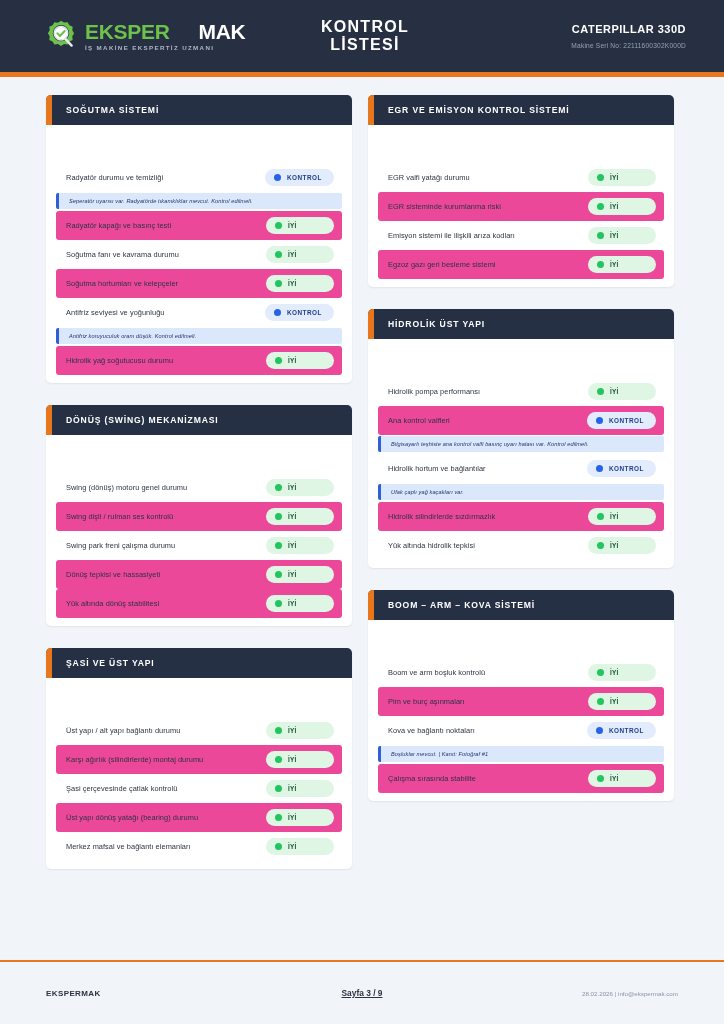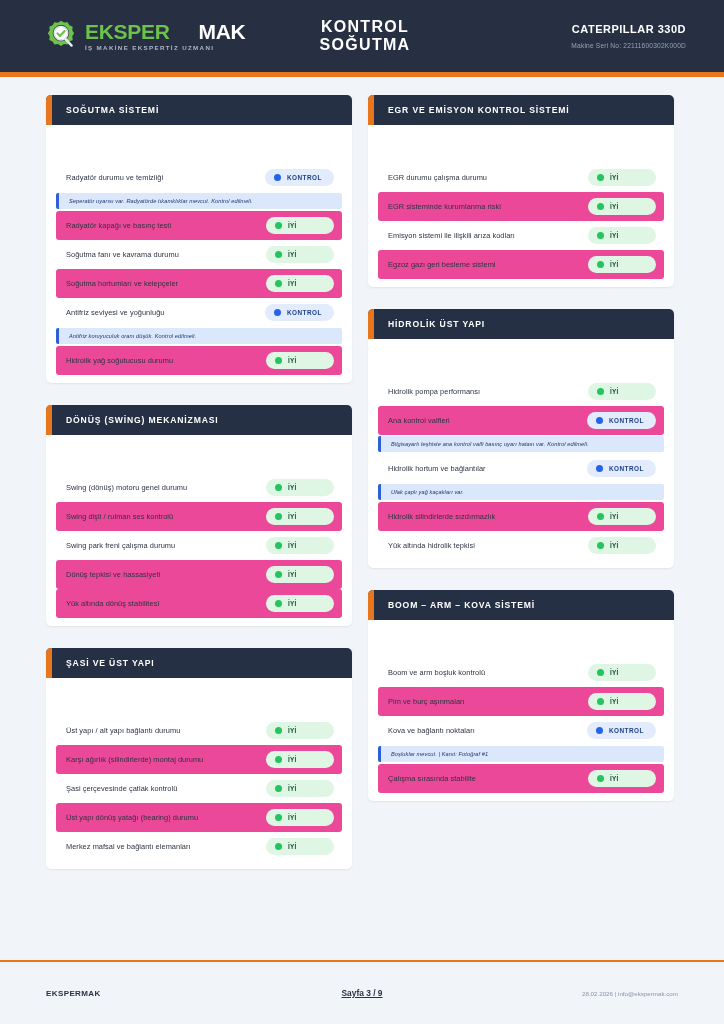--- a/index.html
+++ b/index.html
@@ -233,21 +233,21 @@
       <path d="M19 20.3l3.5 3.6 6.6-7" stroke="#6cc24a" stroke-width="3" fill="none" stroke-linecap="round" stroke-linejoin="round"></path>
       <circle cx="24" cy="20" r="9.6" fill="none" stroke="#e6eaf0" stroke-width="2"></circle>
       <path d="M30.5 28.5l8.5 9" stroke="#e6eaf0" stroke-width="3.4" stroke-linecap="round"></path>
     </svg>
     <div class="logo-text-wrap">
       <div class="logo-word"><span class="logo-eksper">EKSPER</span><span class="logo-mak">MAK</span></div>
       <div class="logo-tagline">İŞ MAKİNE EKSPERTİZ UZMANI</div>
     </div>
   </div>
 
-  <div class="header-title">KONTROL SOĞUTMA</div>
+  <div class="header-title">KONTROL LİSTESİ</div>
 
   <div class="header-right">
     <div class="header-machine">CATERPILLAR 330D</div>
     <div class="header-serial">Makine Seri No: 22111600302K000D</div>
   </div>
 </div>
 <div class="header-accent"></div>
 
 <div class="content">
   <div class="column" id="col-0">
@@ -391,21 +391,21 @@
         </div>
       </div>
     </div>
   <div class="column" id="col-1">
       <div class="card">
         <div class="card-head">
           <div class="card-title">EGR VE EMİSYON KONTROL SİSTEMİ</div>
         </div>
         <div class="card-body">
           <div class="row">
-            <div class="row-label">EGR durumu çalışma durumu</div>
+            <div class="row-label">EGR valfi yatağı durumu</div>
             <div class="badge badge-good">
               <span class="dot dot-good"></span>
               <span class="badge-text">İYİ</span>
             </div>
           </div>
           <div class="row alt">
             <div class="row-label">EGR sisteminde kurumlanma riski</div>
             <div class="badge badge-good">
               <span class="dot dot-good"></span>
               <span class="badge-text">İYİ</span>

